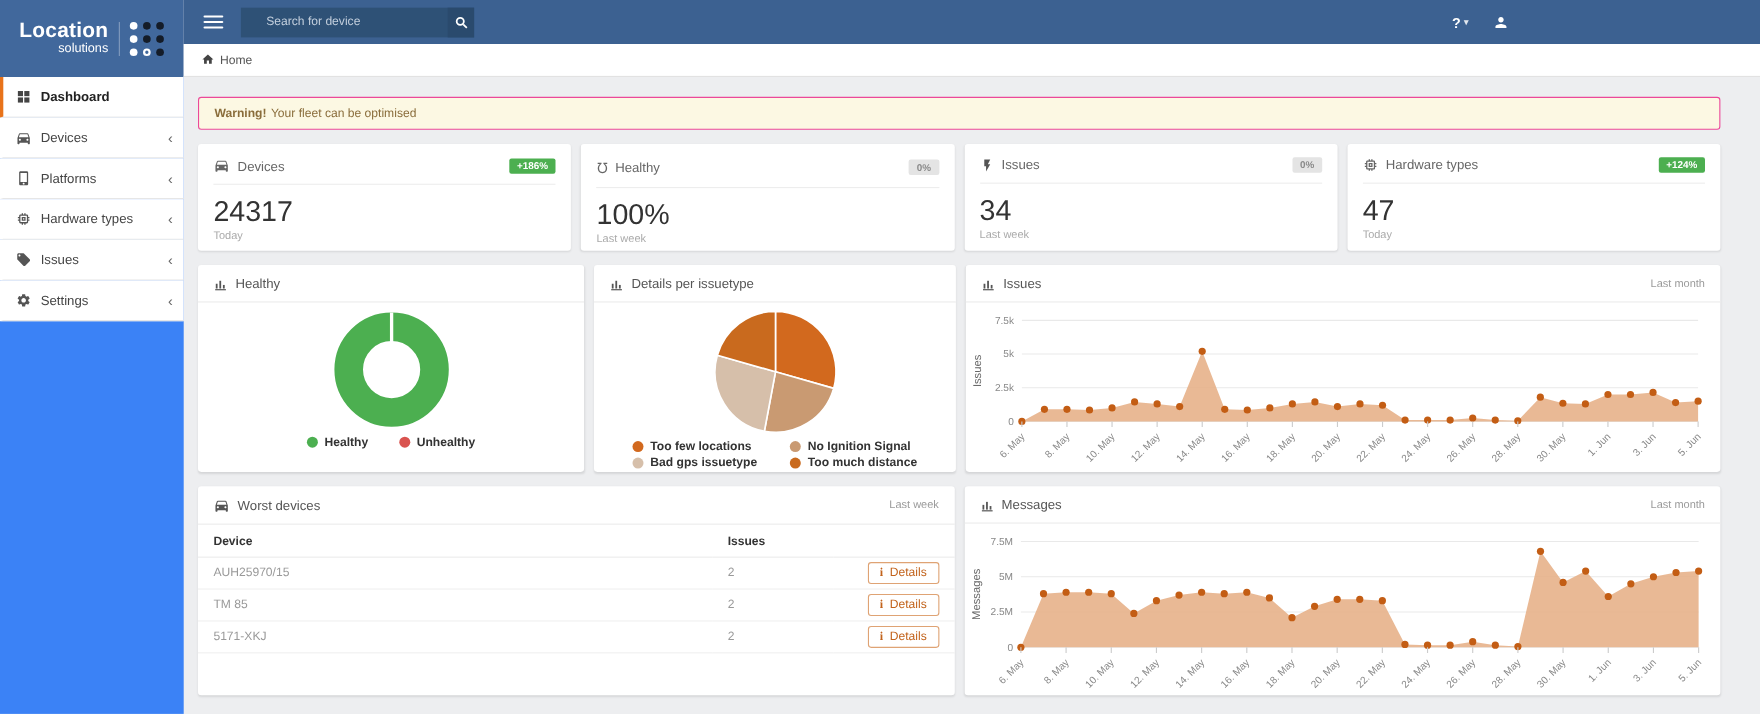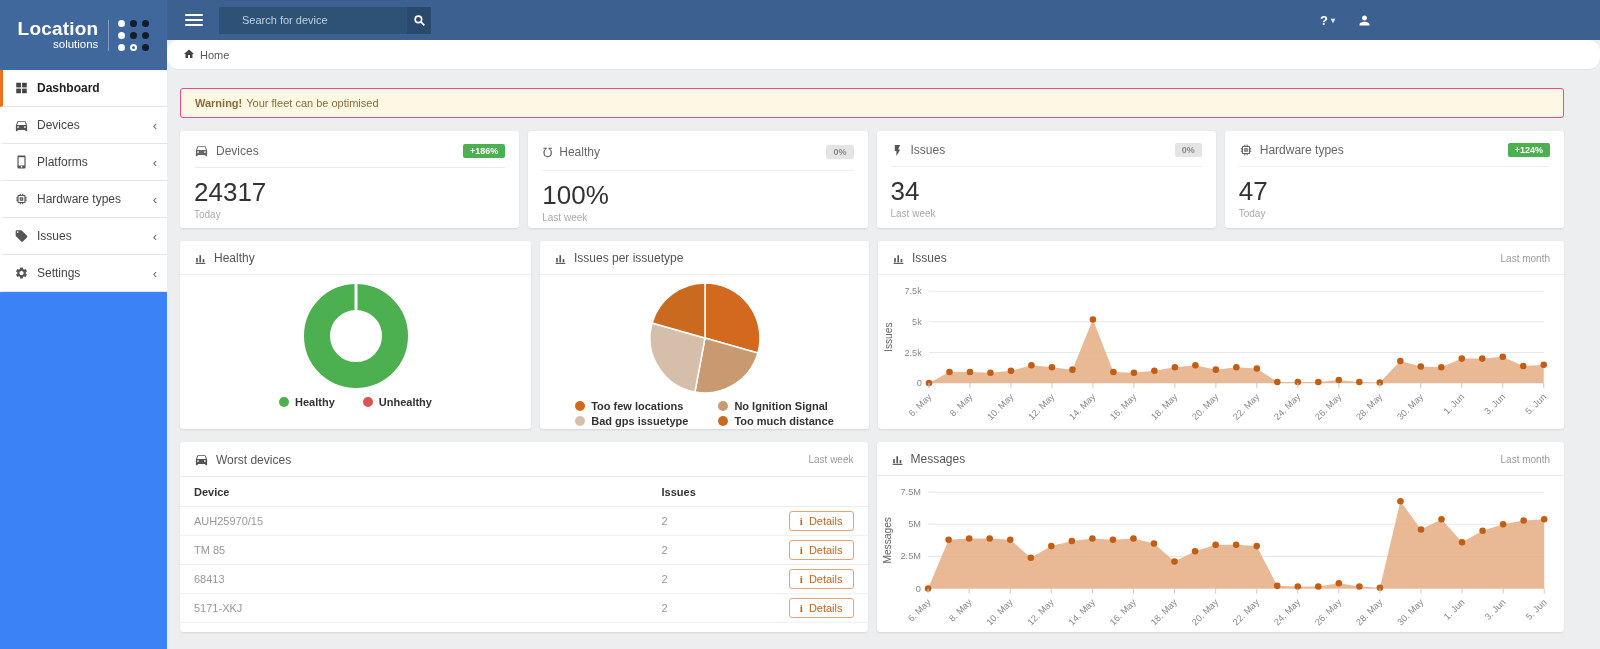--- a/index.html
+++ b/index.html
@@ -25,21 +25,21 @@
   .searchbox { display:flex; align-items:center; width:212px; height:27px; background:#2e5176; }
   .searchbox input { flex:1; height:100%; background:transparent; border:none; outline:none; color:#dfe7f0; font-size:11px; padding:0 23px; font-family:"Liberation Sans", sans-serif; }
   .searchbox input::placeholder { color:#c3cfdd; }
   .search-btn { width:34px; height:27px; background:#2a4a6d; border:none; display:flex; align-items:center; justify-content:center; cursor:pointer; }
   .topbar-right { margin-left:auto; margin-right:214px; display:flex; align-items:center; gap:22px; }
   .help { color:#fff; font-size:13px; font-weight:bold; display:flex; align-items:center; gap:3px; cursor:pointer; }
   .help .caret { font-size:8px; opacity:.85; }
   .user-btn { cursor:pointer; display:flex; align-items:center; }
 
   
-  .breadcrumb { grid-column:2; grid-row:2; background:#fff; border-bottom:1px solid #e2e2e2; display:flex; align-items:center; padding:0 16px; font-size:11px; color:#555; gap:5px;border-radius:12px; }
+  .breadcrumb { grid-column:2; grid-row:2; background:#fff; border-bottom:1px solid #e2e2e2; display:flex; align-items:center; padding:0 16px; font-size:11px; color:#555; gap:5px; }
   .breadcrumb svg { margin-top:-1px; }
 
   
   .sidenav { grid-column:1; grid-row:3; background:#3b82f6; display:flex; flex-direction:column; }
   .nav-item { height:37px; background:#fff; border-bottom:1px solid #e6e6e6; border-left:3px solid transparent; display:flex; align-items:center; padding:0 10px 0 11px; font-size:12px; color:#444; cursor:pointer; gap:8px; }
   .nav-item.active { border-left-color:#e8731a; font-weight:bold; color:#222; }
   .nav-item .chev { margin-left:auto; color:#666; font-size:13px; line-height:1; }
   .nav-item svg, .nav-item .glyph { flex:0 0 15px; color:#555; text-align:center; }
   .glyph { font-size:13px; }
 
@@ -282,21 +282,21 @@
       </div>
 
       <div class="card">
         <div class="card-head">
           <svg width="13" height="13" viewBox="0 0 24 24" fill="#555">
               <rect x="4" y="11" width="3" height="8"></rect>
               <rect x="10" y="6" width="3" height="13"></rect>
               <rect x="16" y="13" width="3" height="6"></rect>
               <rect x="3" y="20" width="18" height="2"></rect>
             </svg>
-          <span>Issues per issuetype</span>
+          <span>Details per issuetype</span>
         </div>
         <div class="pie-body">
           <svg width="150" height="114" viewBox="0 0 150 114">
               <path d="M75,57 L75,2 A55,55 0 0 1 127.90041037450504,72.05146445396456 Z" fill="#d2691e" stroke="#fff" stroke-width="1.5"></path>
               <path d="M75,57 L127.90041037450504,72.05146445396456 A55,55 0 0 1 64.89377652008864,111.06352048261459 Z" fill="#c99a72" stroke="#fff" stroke-width="1.5"></path>
               <path d="M75,57 L64.89377652008864,111.06352048261459 A55,55 0 0 1 22.09958962549495,41.948535546035444 Z" fill="#d6bfaa" stroke="#fff" stroke-width="1.5"></path>
               <path d="M75,57 L22.09958962549495,41.948535546035444 A55,55 0 0 1 74.99999999999999,2 Z" fill="#c96a1e" stroke="#fff" stroke-width="1.5"></path>
             </svg>
           <ul class="legend legend-grid">
               <li>
@@ -438,28 +438,20 @@
               </tr>
               <tr>
                 <td>TM 85</td>
                 <td class="col-issues">2</td>
                 <td class="col-action"><button class="details-btn">
                     <span class="i">i</span>
                     <span>Details</span>
                   </button></td>
               </tr>
               <tr>
-                <td>68413</td>
-                <td class="col-issues">2</td>
-                <td class="col-action"><button class="details-btn">
-                    <span class="i">i</span>
-                    <span>Details</span>
-                  </button></td>
-              </tr>
-              <tr>
                 <td>5171-XKJ</td>
                 <td class="col-issues">2</td>
                 <td class="col-action"><button class="details-btn">
                     <span class="i">i</span>
                     <span>Details</span>
                   </button></td>
               </tr>
             </tbody>
         </table>
       </div>

